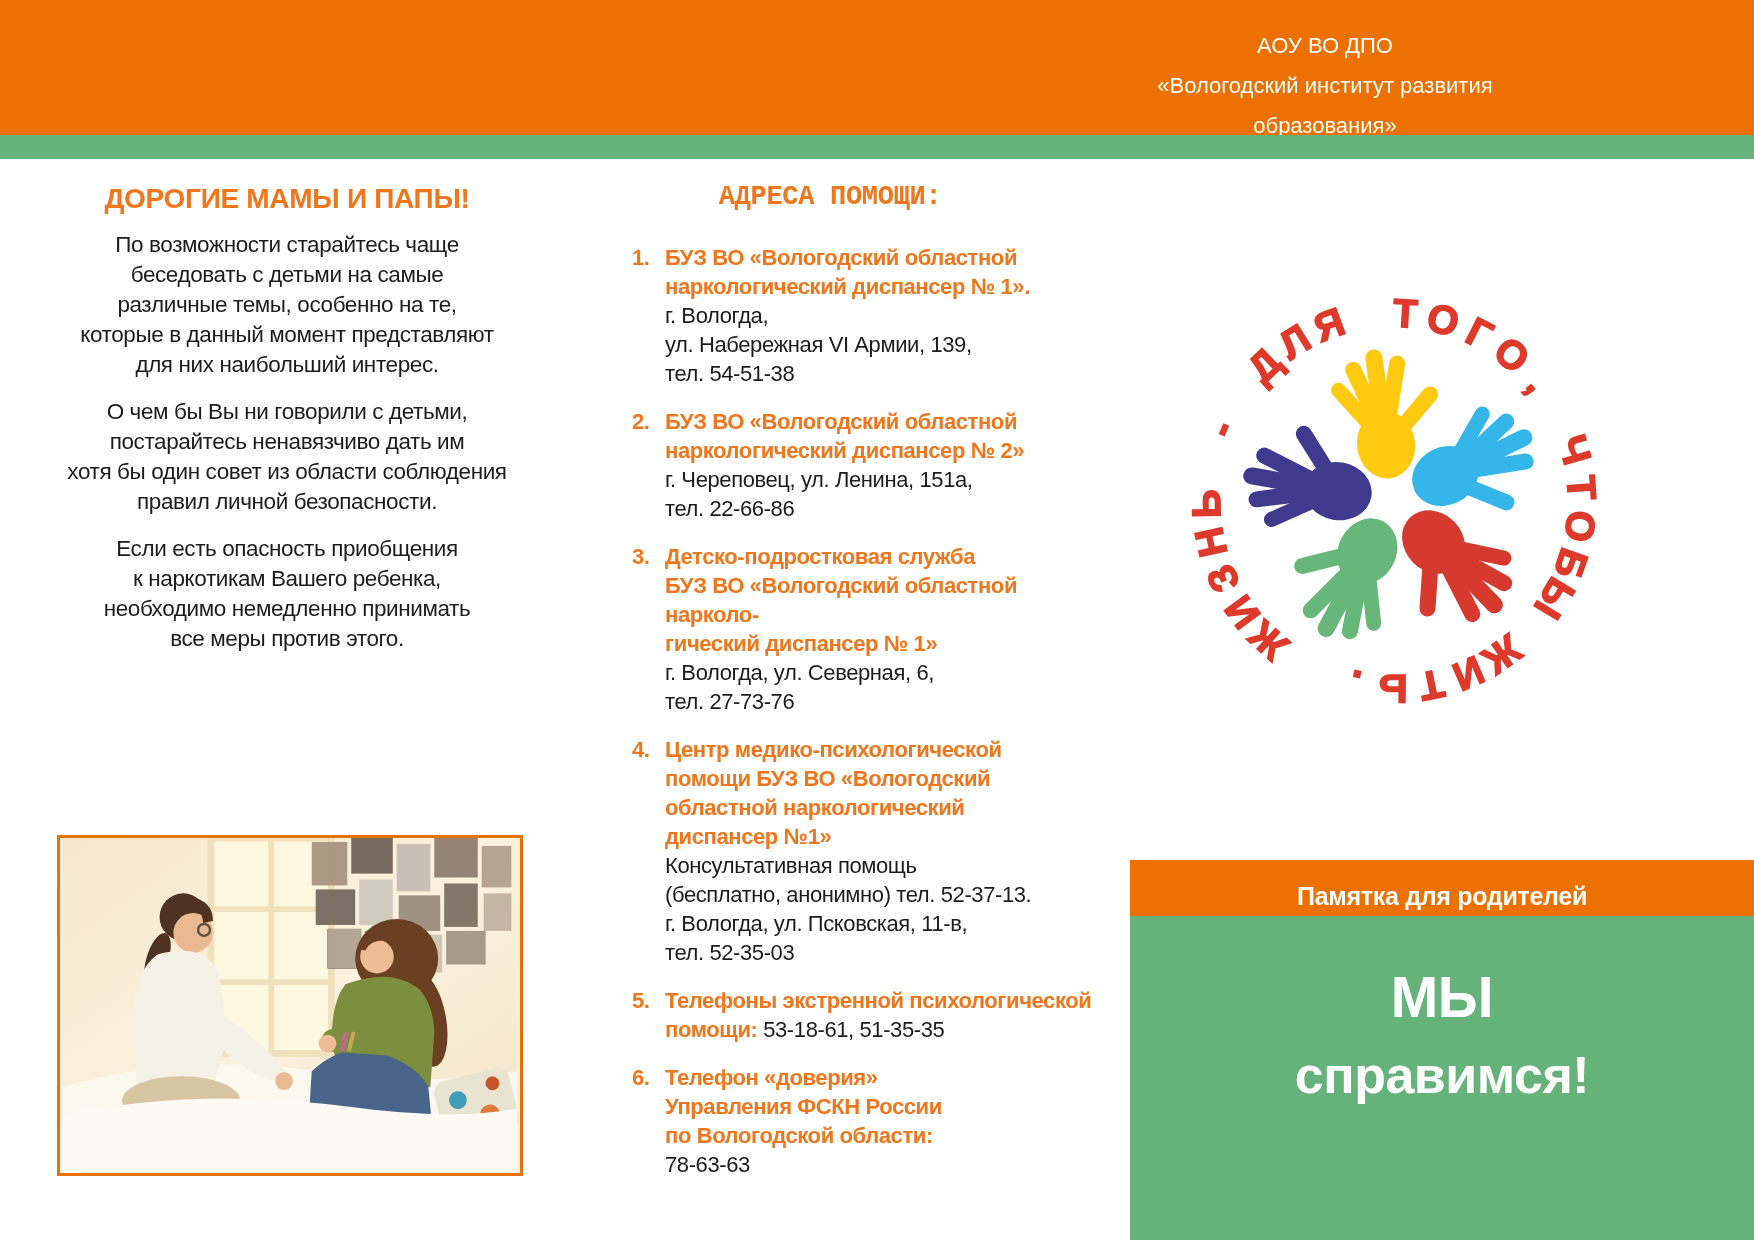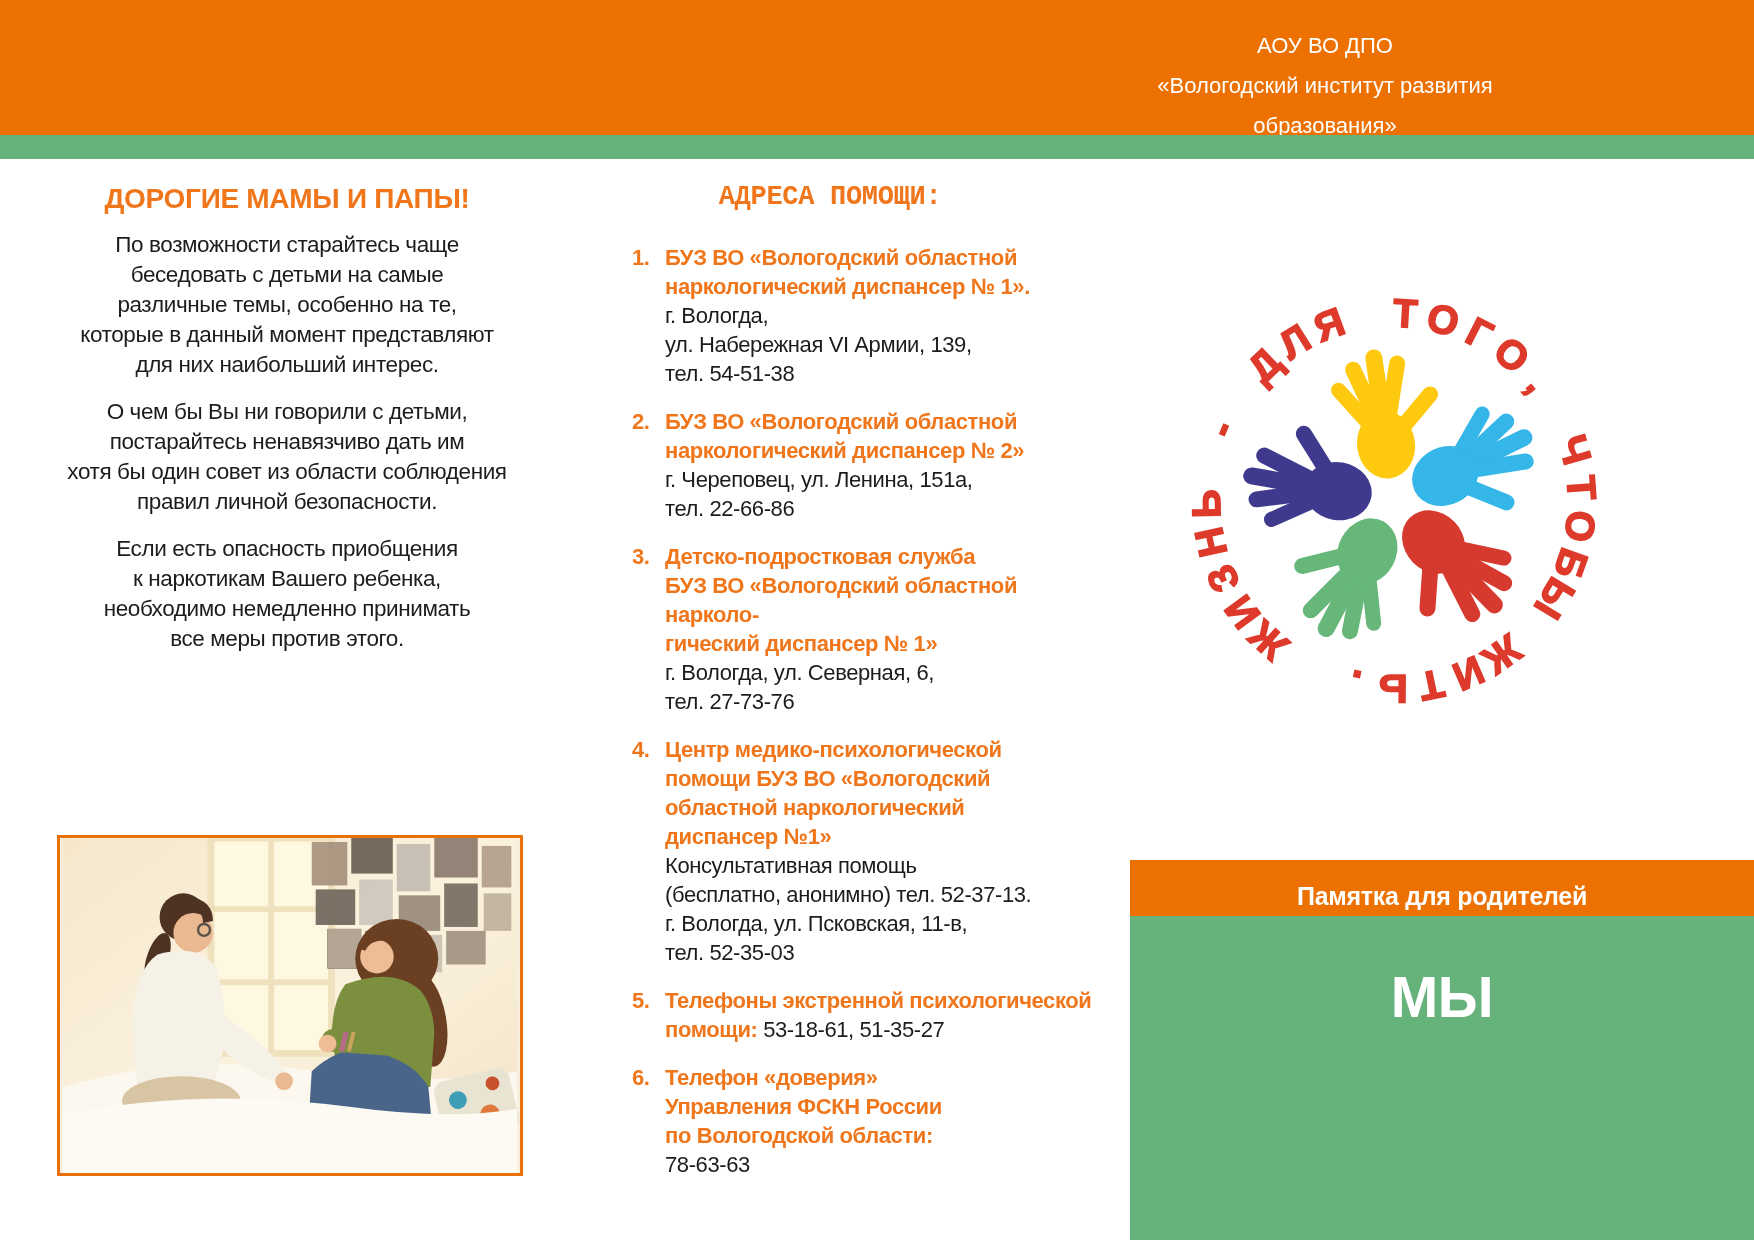--- a/index.html
+++ b/index.html
@@ -213,21 +213,21 @@
 областной наркологический
 диспансер №1»</span><span class="item-details">
 Консультативная помощь
 (бесплатно, анонимно) тел. 52-37-13.
 г. Вологда, ул. Псковская, 11-в,
 тел. 52-35-03</span>
   </li>
   <li>
     <span class="item-num">5.</span>
     <span class="item-name">Телефоны экстренной психологической
-помощи:</span><span class="item-details"> 53-18-61, 51-35-27</span>
+помощи:</span><span class="item-details"> 53-18-61, 51-35-35</span>
   </li>
   <li>
     <span class="item-num">6.</span>
     <span class="item-name">Телефон «доверия»
 Управления ФСКН России
 по Вологодской области:</span><span class="item-details">
 78-63-63</span>
   </li>
 </ul>
 
@@ -280,13 +280,14 @@
     <use href="#hand-shape" transform="rotate(208 230 230) translate(230 163)" fill="#66B779"></use>
     <use href="#hand-shape" transform="rotate(280 230 230) translate(230 163)" fill="#3F3A8D"></use>
   </g>
 </svg>
 
 <div class="banner-bar">
   <span class="banner-text">Памятка для родителей</span>
 </div>
 <div class="slogan-box">
   <span class="slogan-line l2">МЫ</span>
+  <span class="slogan-line l3">справимся!</span>
 </div>
 
 </body></html>

